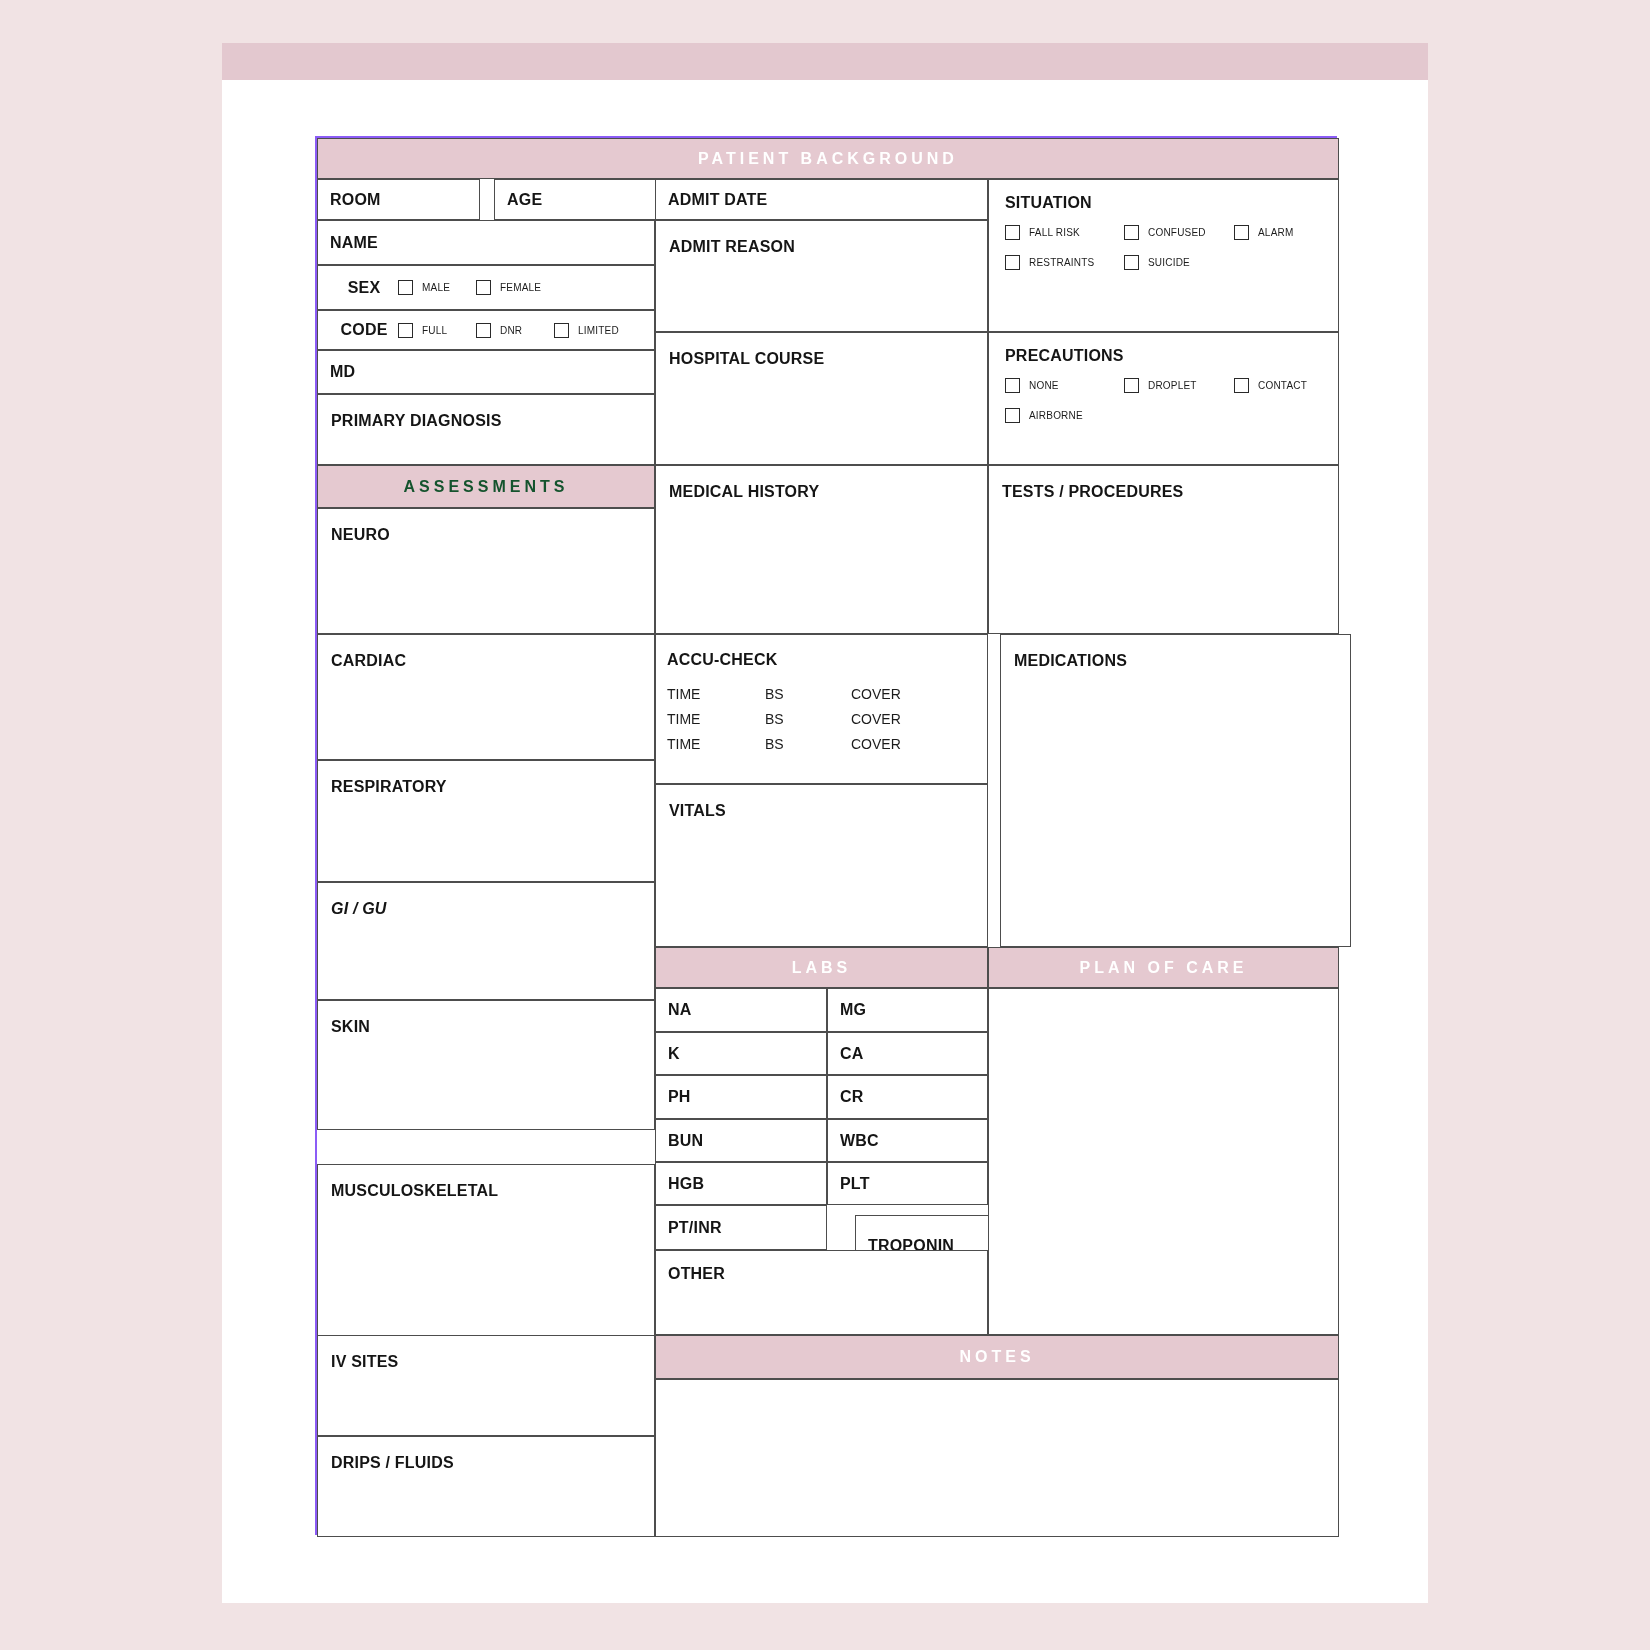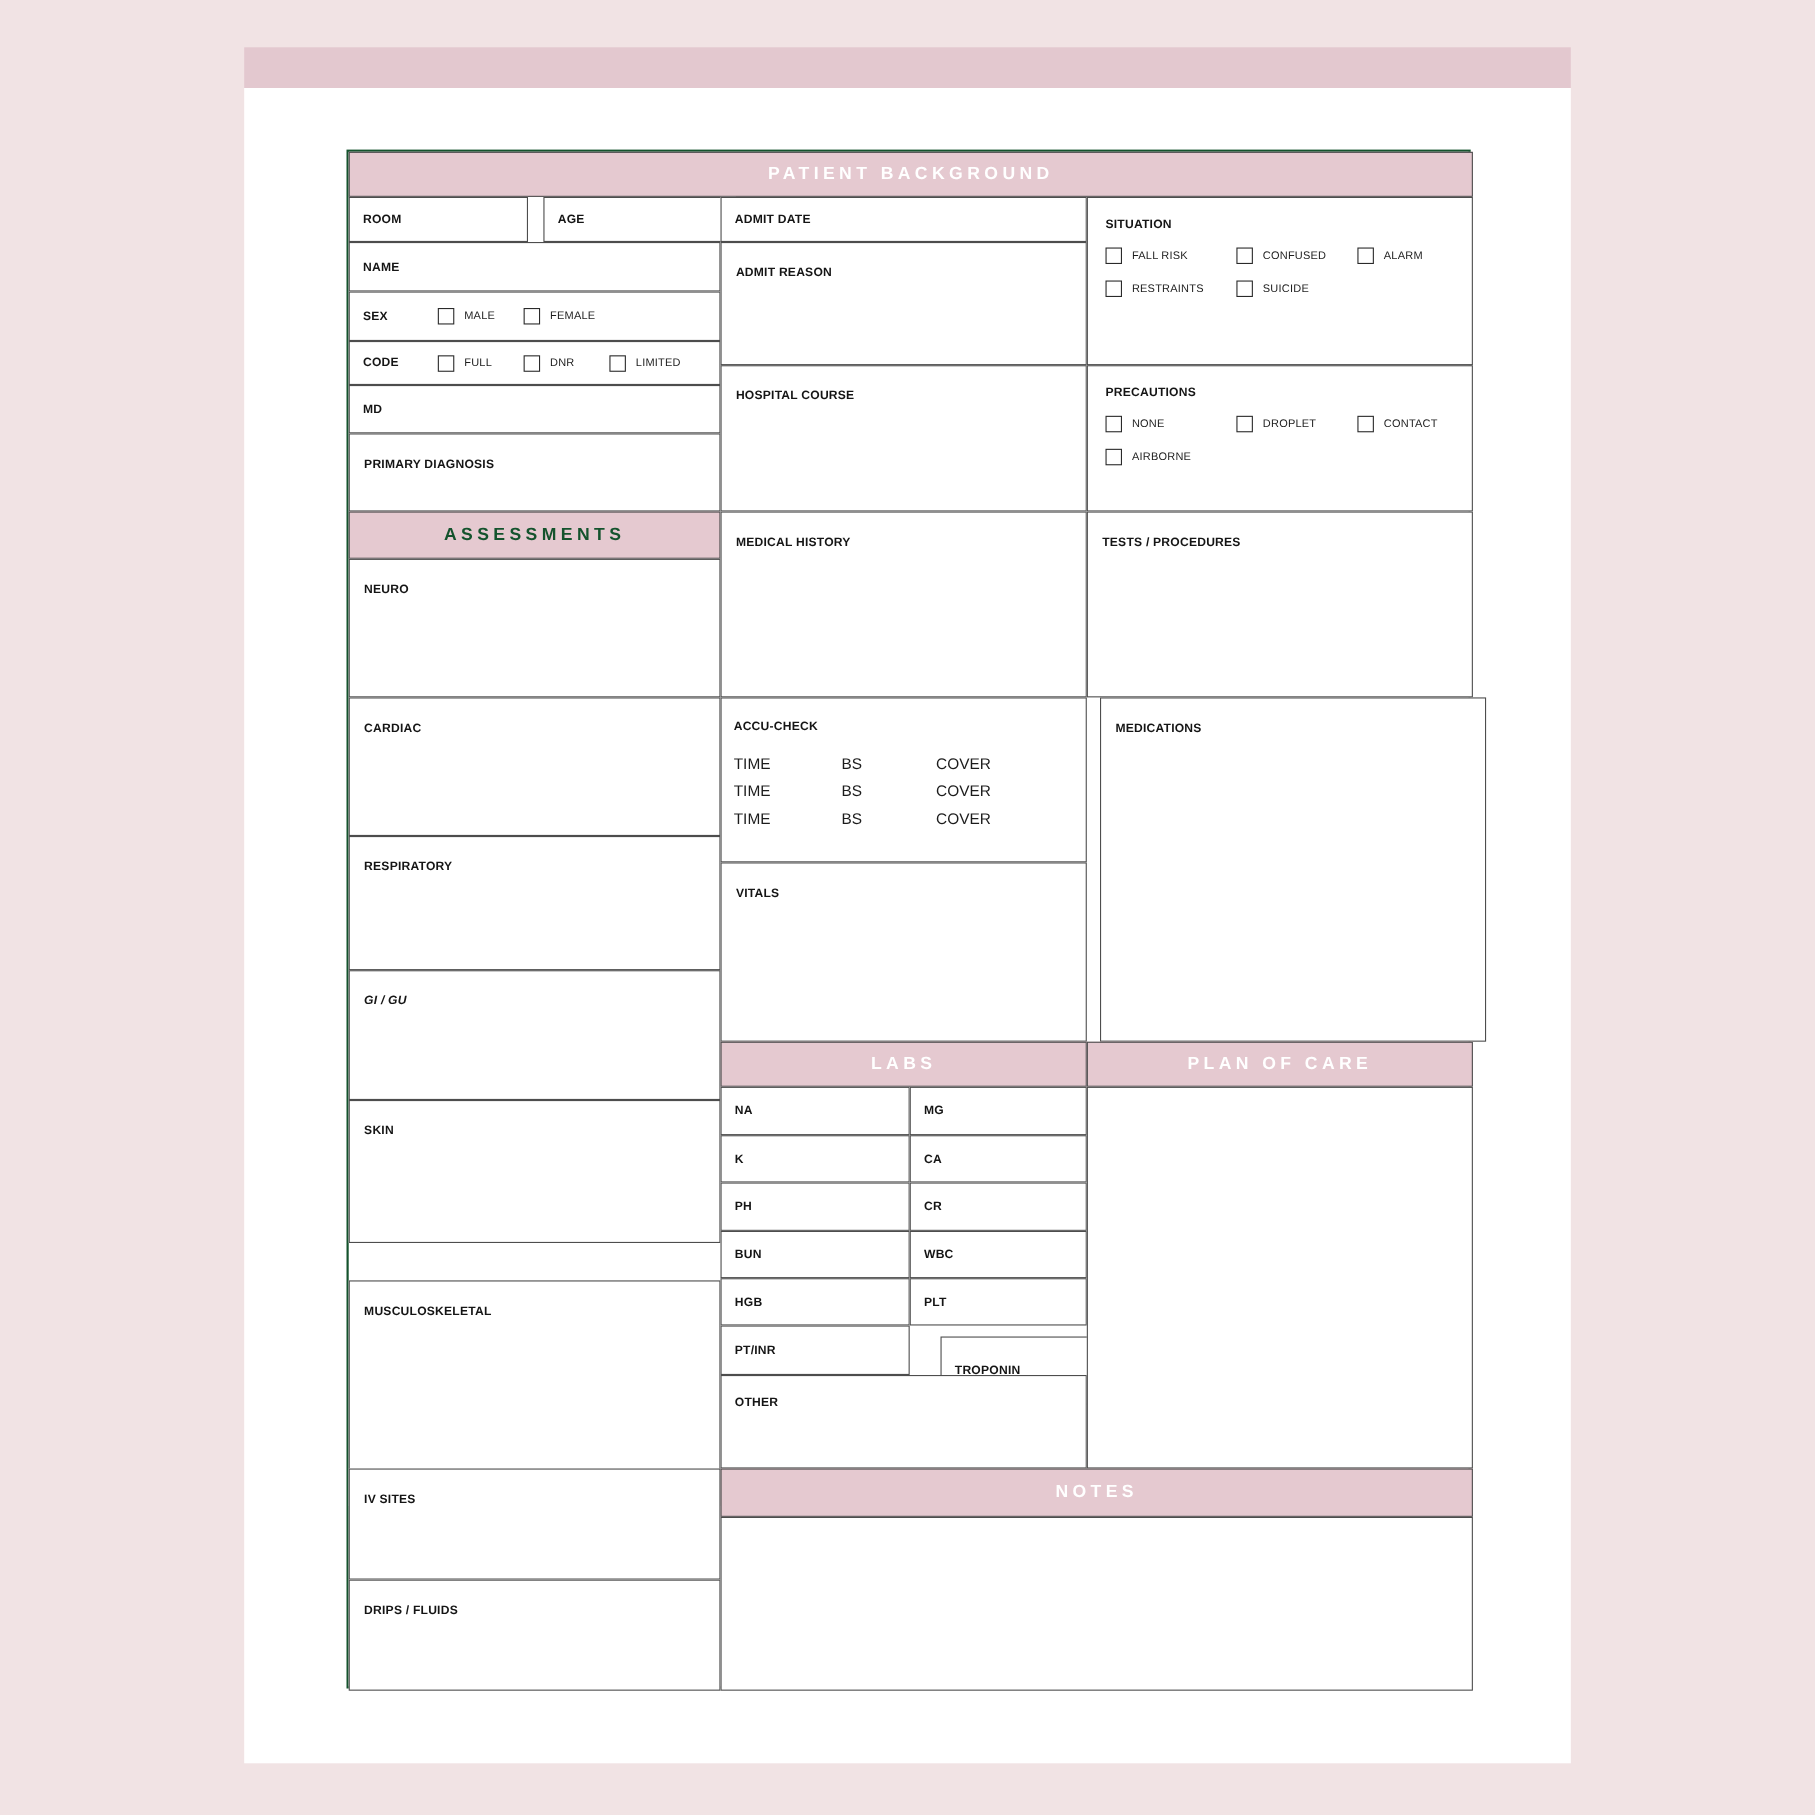--- a/index.html
+++ b/index.html
@@ -7,28 +7,28 @@
     width:1650px;height:1650px;
     background:#f1e3e4;
     font-family:"Liberation Sans",sans-serif;
     position:relative;
     -webkit-font-smoothing:antialiased;
   }
   .band{position:absolute;left:222px;top:43px;width:1206px;height:37px;background:#e3c8cf;}
   .page{position:absolute;left:222px;top:80px;width:1206px;height:1523px;background:#ffffff;}
   .form{
     position:absolute;left:315px;top:136px;width:1022px;height:1399px;
-    border:2px solid #14532d;box-sizing:border-box;background:#fff;
+    border:2px solid #8b5cf6;box-sizing:border-box;background:#fff;
   }
   .cell{
     position:absolute;box-sizing:border-box;
     border:1px solid #4d4d4d;background:#fff;
     color:#151515;
   }
-  .lbl{font-weight:bold;font-size:11px;color:#151515;letter-spacing:.2px;}
+  .lbl{font-weight:bold;font-size:16px;color:#151515;letter-spacing:.2px;text-align:center;}
   .row{display:flex;align-items:center;padding:0 12px;}
   .tall{padding:17px 13px 0 13px;}
   .pink{
     background:#e5c9d0;display:flex;align-items:center;justify-content:center;
     color:#ffffff;font-weight:bold;font-size:16px;letter-spacing:4px;
   }
   .opt{display:inline-flex;align-items:center;gap:9px;}
   .optl{font-size:10px;color:#1c1c1c;font-weight:normal;letter-spacing:.2px;}
   .cbx{
     width:15px;height:15px;border:1.6px solid #2a2a2a;background:#fff;

